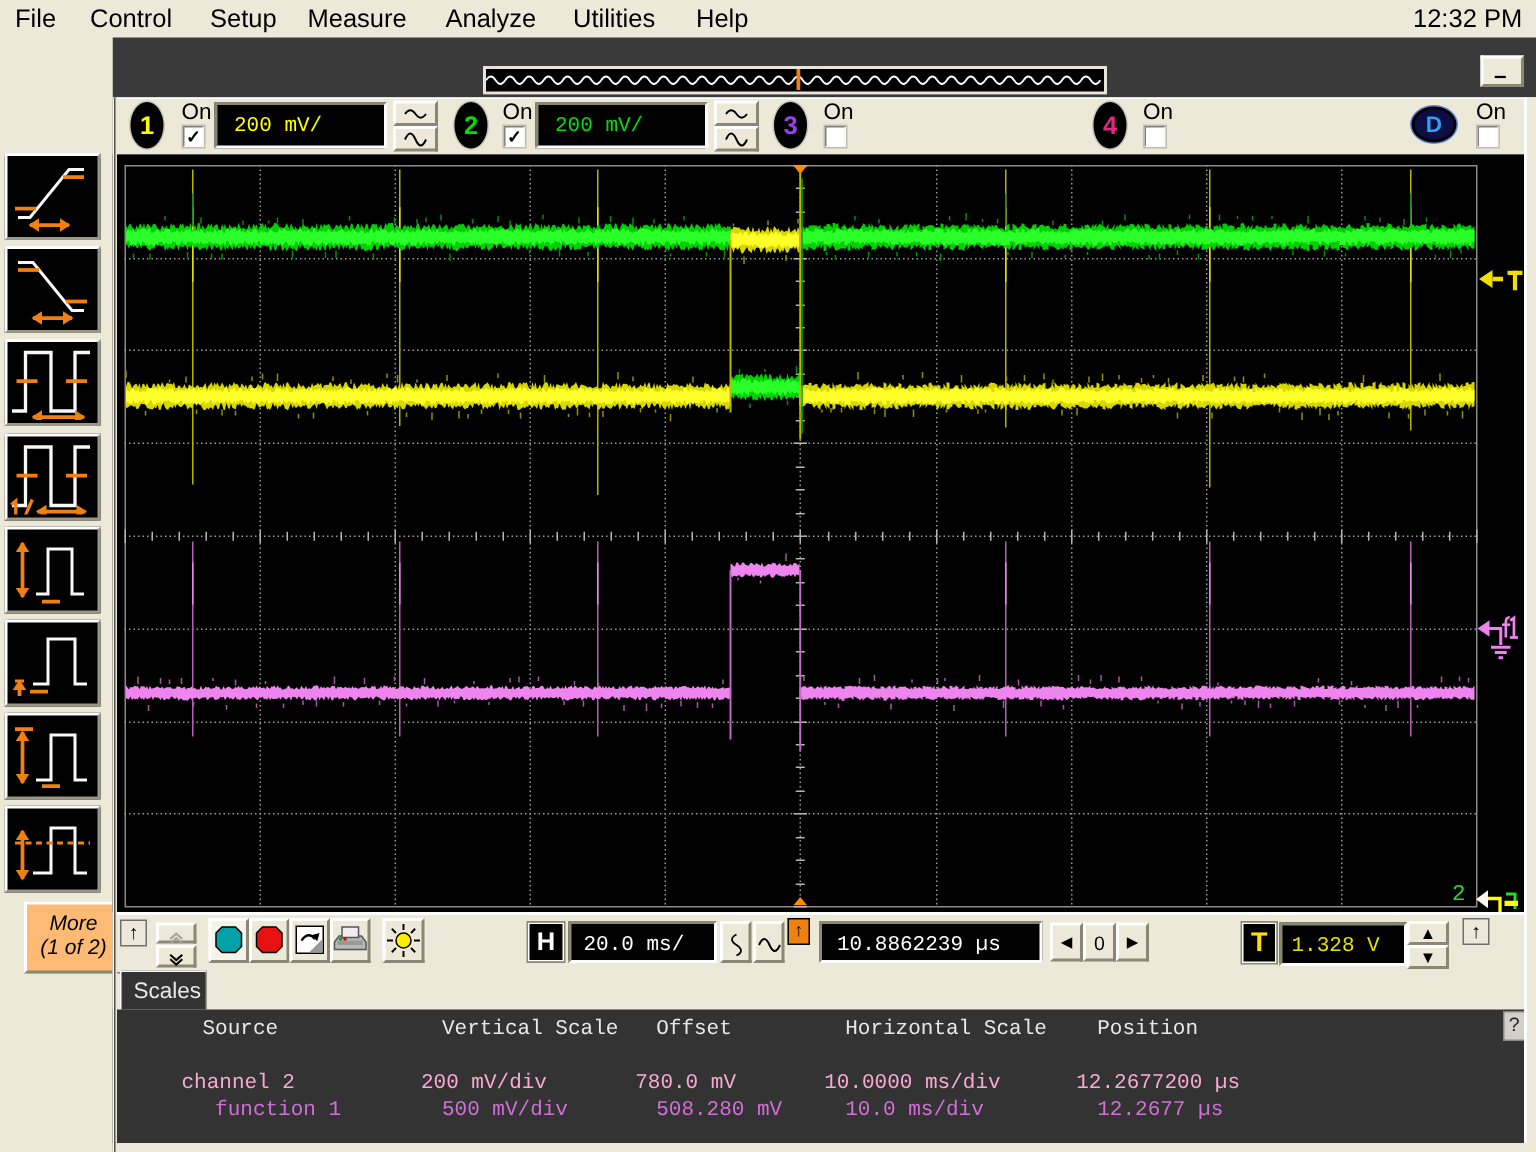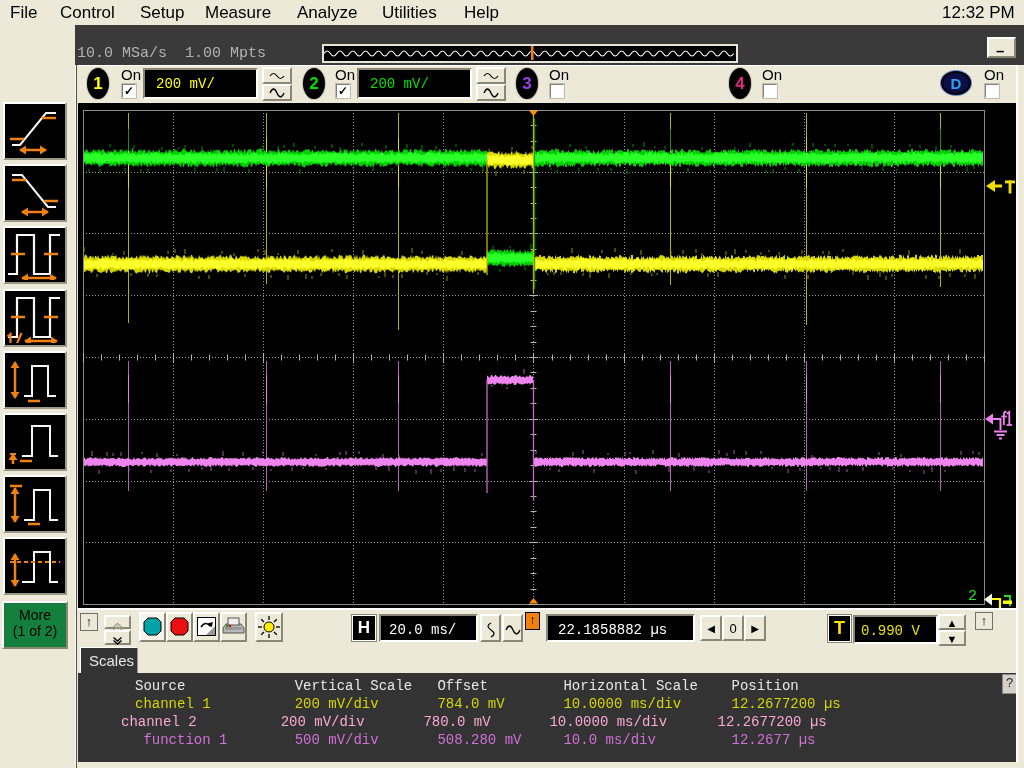--- a/index.html
+++ b/index.html
@@ -6,23 +6,23 @@
 .abs { position:absolute; }
 .mono { font-family:"Liberation Mono", monospace; }
 .menubar { left:0; top:0; width:1024px; height:35px; background:#ece9d8; }
 .menubar span { position:absolute; top:3px; font-size:17px; color:#000; }
 .darktop { left:75px; top:25px; width:949px; height:40px; background:#3a3a3a; }
 .sidebar { left:0; top:25px; width:75px; height:743px; background:#ece9d8; }
 .ridge { left:75px; top:65px; width:3px; height:703px;
           border-left:1px solid #f8f7ee; border-right:1px solid #e8e5d6; background:#55524a; }
 .sbtn { position:absolute; left:3px; width:64px; height:58px; background:#000;
          border:2px solid; border-color:#fff #9a9787 #9a9787 #fff; padding:1px 0 0 1px; }
-.txtbtn { position:absolute; left:2px; width:66px; background:#15803d;
+.txtbtn { position:absolute; left:16px; width:66px; background:#fdba74;
            border:2px solid; border-color:#fff #8a8775 #8a8775 #fff;
-           text-align:center; font-size:14px; color:#000; }
+           text-align:center; font-size:14px; color:#000;font-style:italic; }
 .chrow { left:75px; top:65px; width:949px; height:38px; background:#ece9d8;
           border-top:1px solid #fff; }
 .oval { position:absolute; width:22px; height:31px; background:#000; border-radius:50%;
          border:2px solid #000; box-shadow:0 0 0 1px #c8c5b4;
          text-align:center; font-weight:bold; font-size:17px; line-height:28px; }
 .onlbl { position:absolute; font-size:15px; color:#000; }
 .cb { position:absolute; width:14px; height:14px; background:#fff; border:1px solid;
        border-color:#808080 #f8f8f8 #f8f8f8 #808080; outline:1px solid #c0bdae;
        font-size:12px; line-height:12px; text-align:center; color:#000; font-weight:bold; }
 .vfield { position:absolute; height:31px; background:#000; border:2px solid;
@@ -46,21 +46,20 @@
   <span style="left:10px">File</span>
   <span style="left:60px">Control</span>
   <span style="left:140px">Setup</span>
   <span style="left:205px">Measure</span>
   <span style="left:297px">Analyze</span>
   <span style="left:382px">Utilities</span>
   <span style="left:464px">Help</span>
   <span style="left:942px">12:32 PM</span>
 </div>
 <div class="abs darktop">
-  <div class="abs mono" style="left:2px;top:20px;font-size:15px;color:#b2b2b2;white-space:pre">10.0 MSa/s  1.00 Mpts</div>
   <div class="abs" style="left:247px;top:19px;width:416px;height:19px;background:#000;border:2px solid #e8e4d8">
     <svg width="412" height="15" viewBox="0 0 412 15" style="position:absolute;top:0;left:0">
       <path d="M0,6.5 q3.2,-5 6.4,0 q3.2,5 6.4,0 q3.2,-5 6.4,0 q3.2,5 6.4,0 q3.2,-5 6.4,0 q3.2,5 6.4,0 q3.2,-5 6.4,0 q3.2,5 6.4,0 q3.2,-5 6.4,0 q3.2,5 6.4,0 q3.2,-5 6.4,0 q3.2,5 6.4,0 q3.2,-5 6.4,0 q3.2,5 6.4,0 q3.2,-5 6.4,0 q3.2,5 6.4,0 q3.2,-5 6.4,0 q3.2,5 6.4,0 q3.2,-5 6.4,0 q3.2,5 6.4,0 q3.2,-5 6.4,0 q3.2,5 6.4,0 q3.2,-5 6.4,0 q3.2,5 6.4,0 q3.2,-5 6.4,0 q3.2,5 6.4,0 q3.2,-5 6.4,0 q3.2,5 6.4,0 q3.2,-5 6.4,0 q3.2,5 6.4,0 q3.2,-5 6.4,0 q3.2,5 6.4,0 q3.2,-5 6.4,0 q3.2,5 6.4,0 q3.2,-5 6.4,0 q3.2,5 6.4,0 q3.2,-5 6.4,0 q3.2,5 6.4,0 q3.2,-5 6.4,0 q3.2,5 6.4,0 q3.2,-5 6.4,0 q3.2,5 6.4,0 q3.2,-5 6.4,0 q3.2,5 6.4,0 q3.2,-5 6.4,0 q3.2,5 6.4,0 q3.2,-5 6.4,0 q3.2,5 6.4,0 q3.2,-5 6.4,0 q3.2,5 6.4,0 q3.2,-5 6.4,0 q3.2,5 6.4,0 q3.2,-5 6.4,0 q3.2,5 6.4,0 q3.2,-5 6.4,0 q3.2,5 6.4,0 q3.2,-5 6.4,0 q3.2,5 6.4,0 q3.2,-5 6.4,0 q3.2,5 6.4,0 q3.2,-5 6.4,0 q3.2,5 6.4,0 q3.2,-5 6.4,0 q3.2,5 6.4,0" transform="translate(0,1)" stroke="#fff" stroke-width="1.2" fill="none"></path>
       <rect x="207" y="0" width="2.5" height="14" fill="#f08010"></rect>
     </svg>
   </div>
   <div class="minibtn" style="left:912px;top:12px;width:29px;height:21px;font-size:15px;font-weight:bold;line-height:24px;text-align:left;padding-left:7px">–</div>
 </div>
 <div class="abs sidebar">
 <div class="sbtn" style="top:77px"><svg width="56" height="51" viewBox="0 0 56 51">
@@ -644,31 +643,30 @@
   </div>
   <div class="abs" style="left:277px;top:5px;width:24px;height:26px;background:#000;border:1px solid #fff;outline:1px solid #8a8775;color:#fff;font-weight:bold;font-size:17px;text-align:center;line-height:24px">H</div>
   <div class="vfield mono" style="left:304px;top:4px;width:99px;height:28px;color:#fff;font-size:14px;padding:6px 0 0 8px">20.0 ms/</div>
   <div class="minibtn" style="left:405px;top:4px;width:21px;height:28px;padding-top:5px"><svg width="12" height="18" viewBox="0 0 12 18">
         <path d="M6 2 q-6 3 0 7 q6 4 0 7" stroke="#000" stroke-width="1.2" fill="none"></path>
       </svg></div>
   <div class="minibtn" style="left:427px;top:4px;width:21px;height:28px;padding-top:7px"><svg width="18" height="14" viewBox="0 0 18 14">
         <path d="M2 7 q3.5 -8 7 0 q3.5 8 7 0" stroke="#000" stroke-width="1.3" fill="none"></path>
       </svg></div>
   <div class="abs" style="left:450px;top:2px;width:15px;height:18px;background:#f08010;border:1px solid #000;text-align:center;font-size:12px;font-weight:bold">↑</div>
-  <div class="vfield mono" style="left:471px;top:4px;width:149px;height:28px;color:#fff;font-size:14px;padding:6px 0 0 10px">22.1858882 µs</div>
+  <div class="vfield mono" style="left:471px;top:4px;width:149px;height:28px;color:#fff;font-size:14px;padding:6px 0 0 10px">10.8862239 µs</div>
   <div class="minibtn" style="left:625px;top:5px;width:22px;height:26px;font-size:10px;line-height:24px">◀</div>
   <div class="minibtn" style="left:647px;top:5px;width:22px;height:26px;font-size:13px;line-height:24px">0</div>
   <div class="minibtn" style="left:669px;top:5px;width:22px;height:26px;font-size:10px;line-height:24px">▶</div>
   <div class="abs" style="left:753px;top:5px;width:23px;height:27px;background:#000;border:1px solid #fff;outline:1px solid #8a8775;color:#ffe000;font-weight:bold;font-size:18px;text-align:center;line-height:25px">T</div>
-  <div class="vfield mono" style="left:778px;top:5px;width:85px;height:29px;color:#e8e000;font-size:14px;padding:6px 0 0 6px">0.990 V</div>
+  <div class="vfield mono" style="left:778px;top:5px;width:85px;height:29px;color:#e8e000;font-size:14px;padding:6px 0 0 6px">1.328 V</div>
   <div class="minibtn" style="left:863px;top:4px;width:28px;height:16px;font-size:11px;line-height:14px">▲</div>
   <div class="minibtn" style="left:863px;top:20px;width:28px;height:16px;font-size:11px;line-height:14px">▼</div>
   <div class="abs" style="left:900px;top:2px;width:18px;height:18px;border:1px solid #707070;background:#ece9d8;text-align:center;font-size:13px">↑</div>
 </div>
 <div class="abs scalestab">Scales</div>
 <div class="abs scalespanel">
   <div class="srow" style="left:60px;top:5px;color:#e8e8e8">Source             Vertical Scale   Offset         Horizontal Scale    Position</div>
-  <div class="srow" style="left:60px;top:23px;color:#d6d600">channel 1          200 mV/div       784.0 mV       10.0000 ms/div      12.2677200 µs</div>
   <div class="srow" style="left:46px;top:41px;color:#f9a8d4">channel 2          200 mV/div       780.0 mV       10.0000 ms/div      12.2677200 µs</div>
   <div class="srow" style="left:60px;top:59px;color:#d070d6"> function 1        500 mV/div       508.280 mV     10.0 ms/div         12.2677 µs</div>
   <div class="abs" style="left:927px;top:1px;width:15px;height:20px;background:#d4d0c8;border:1px solid #888;text-align:center;font-size:13px;color:#222">?</div>
 </div>
 <div class="abs rightstrip"></div>
 
 </body></html>

